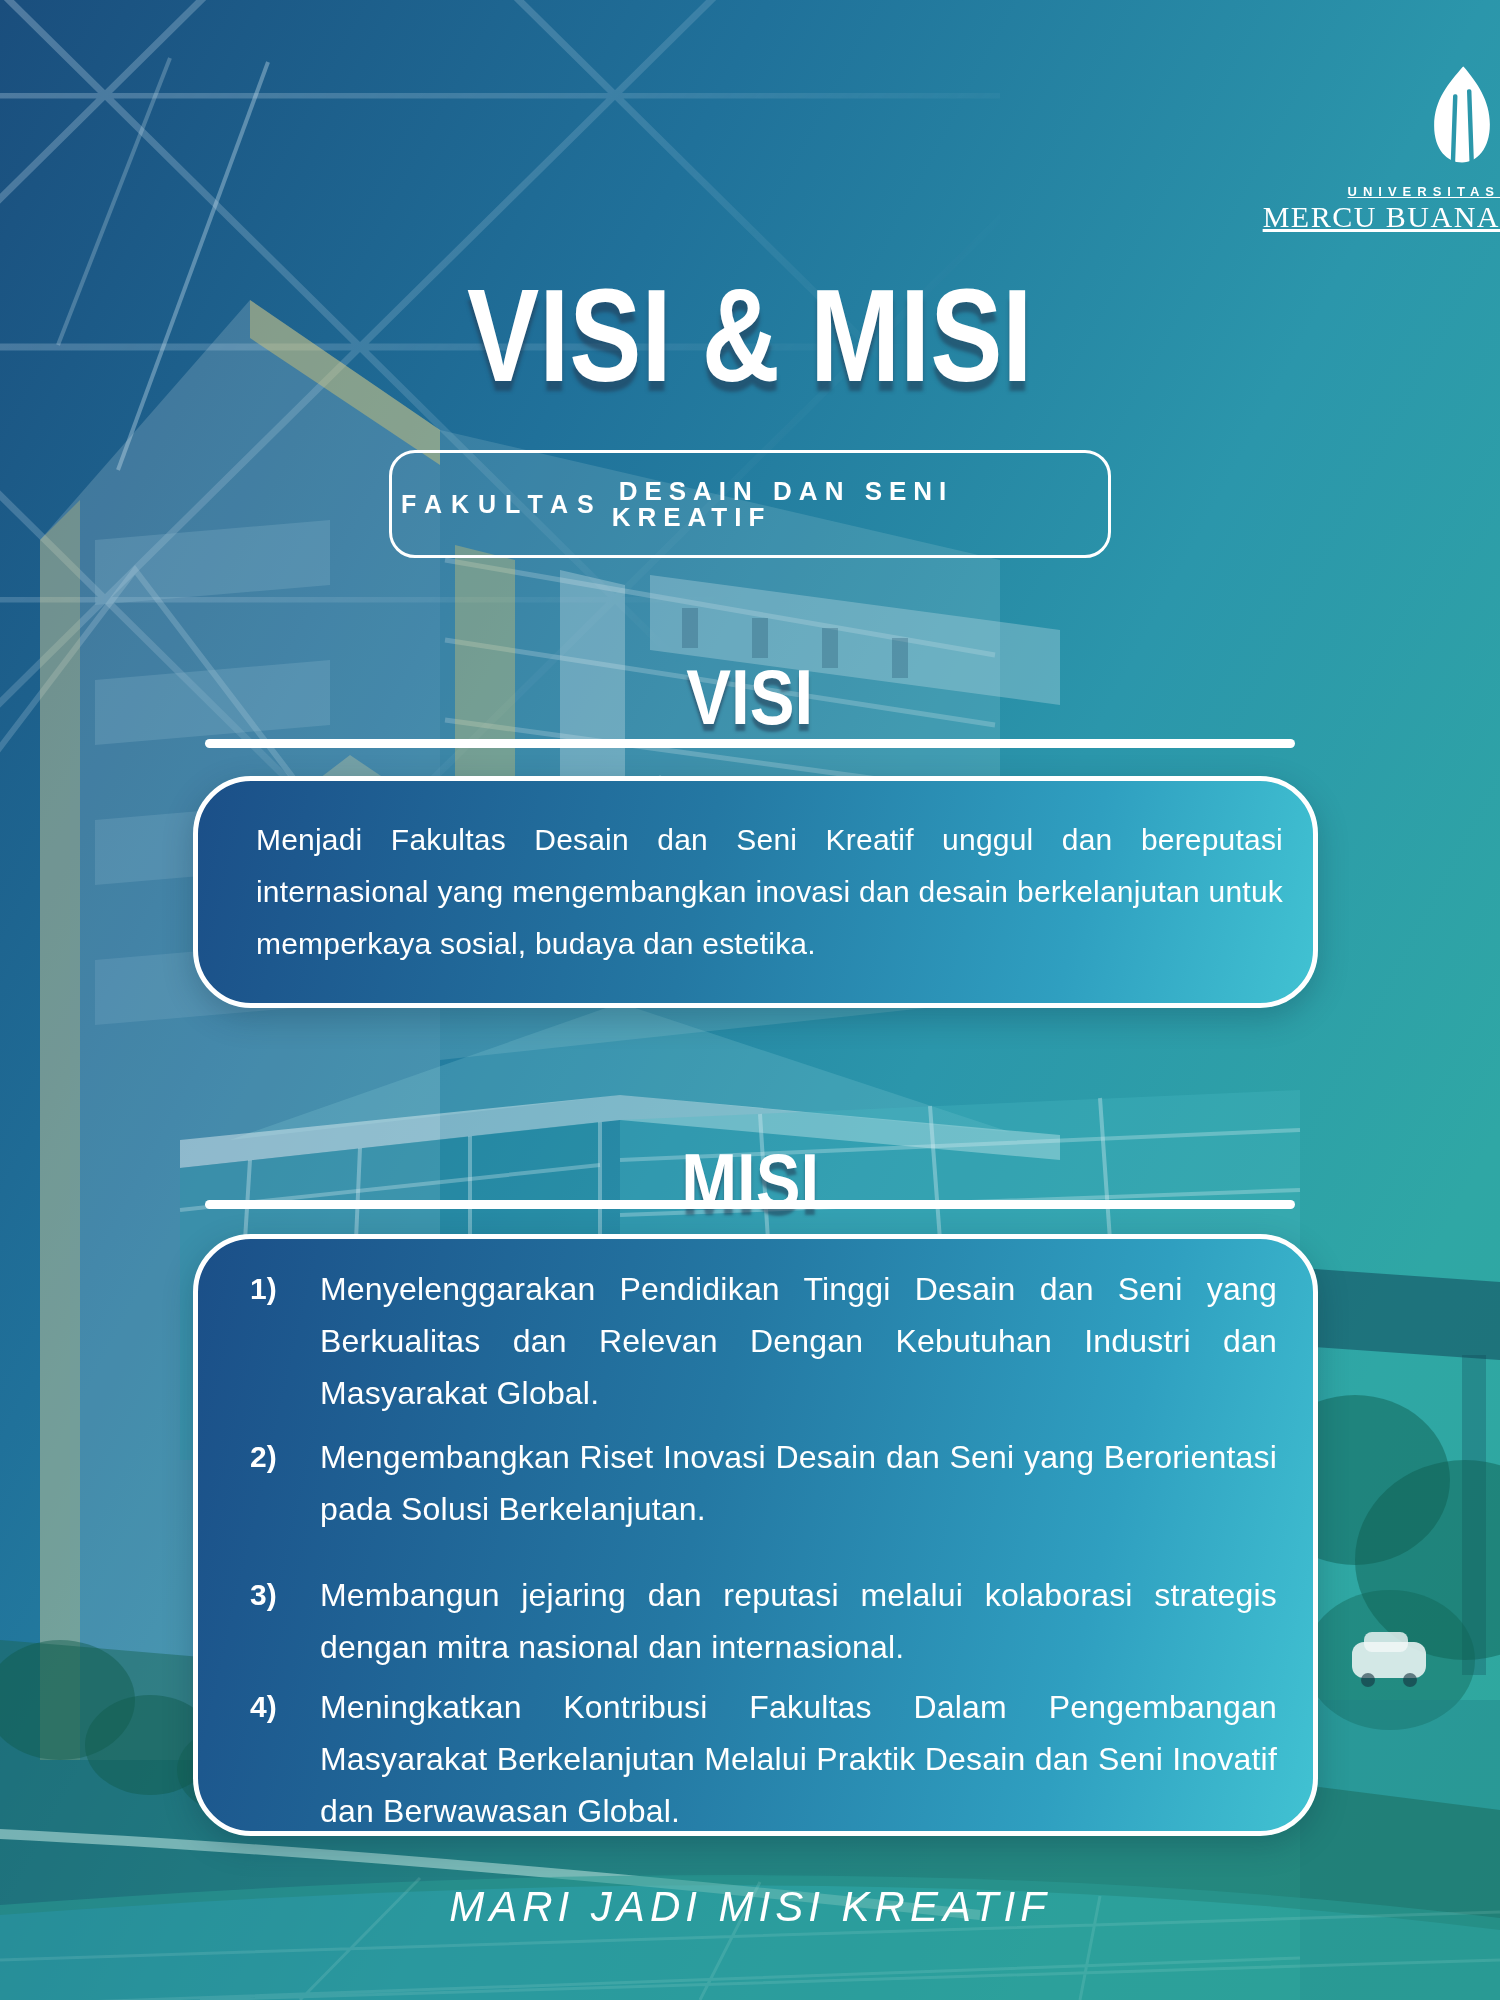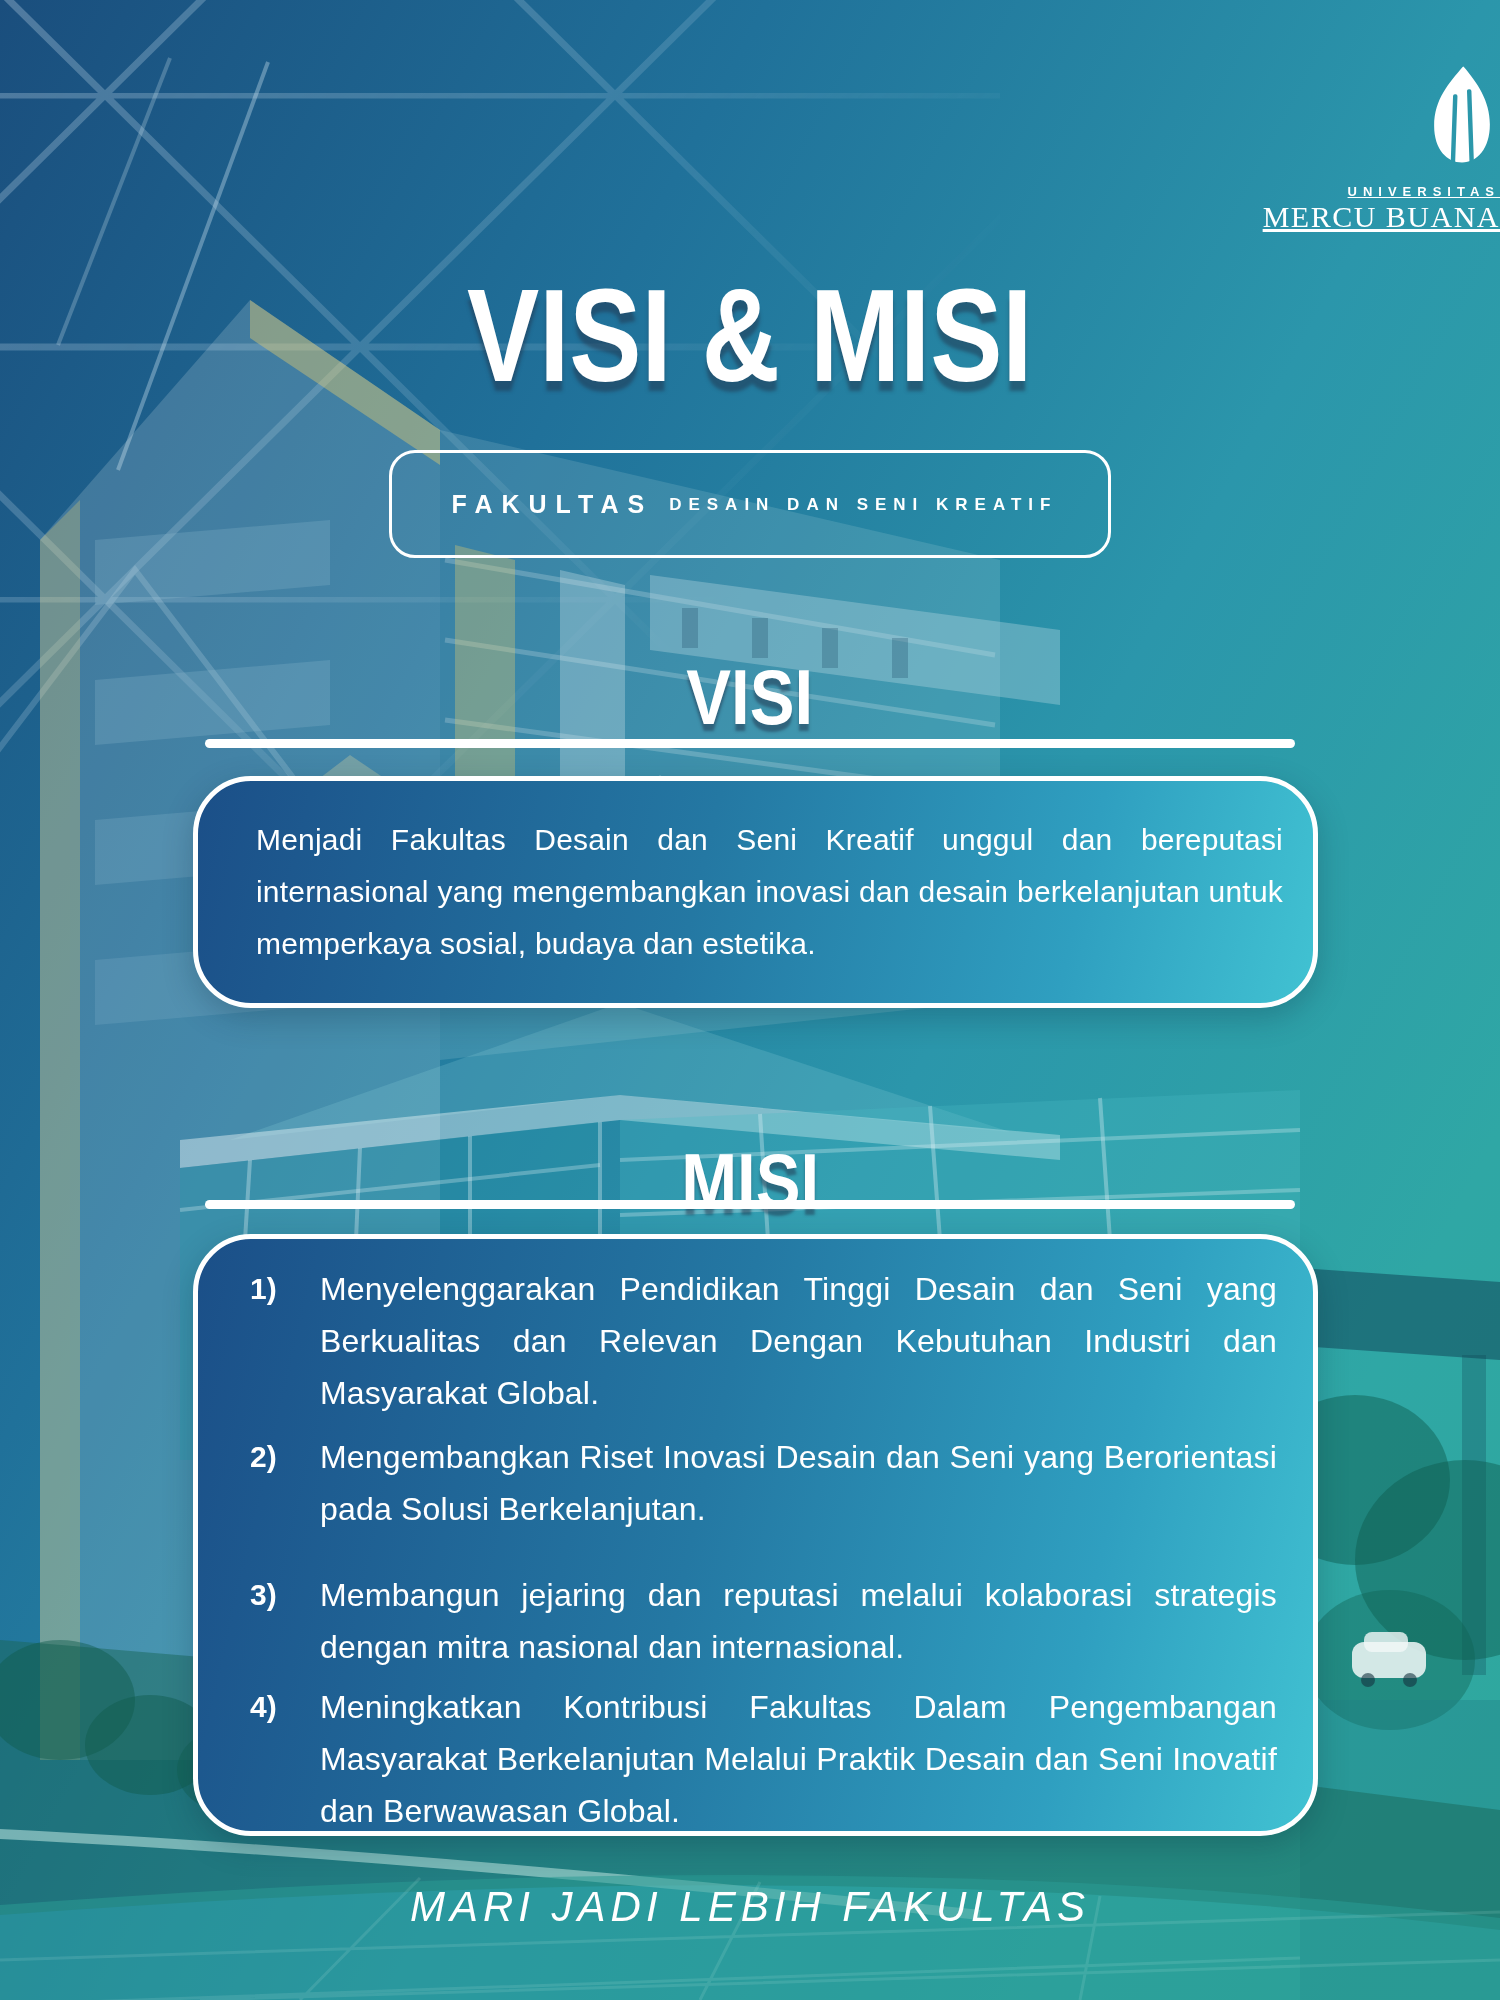--- a/index.html
+++ b/index.html
@@ -24,21 +24,21 @@
     text-shadow:0 10px 4px rgba(33,52,76,0.5);white-space:nowrap;
   }
 
   
   .faculty-box{
     position:absolute;top:450px;left:389px;width:722px;height:108px;box-sizing:border-box;
     border:3px solid #ffffff;border-radius:26px;
     display:flex;flex-direction:row;align-items:center;justify-content:center;gap:9px;
   }
   .faculty-line1{font-size:25px;font-weight:bold;letter-spacing:9px;text-indent:9px;line-height:1;}
-  .faculty-line2{font-size:17px;font-weight:bold;letter-spacing:7px;text-indent:7px;line-height:1;}
+  .faculty-line2{font-size:26px;font-weight:bold;letter-spacing:7px;text-indent:7px;line-height:1;}
 
   
   .section-heading{position:absolute;left:0;width:100%;text-align:center;}
   .section-heading span{
     display:inline-block;font-size:78px;font-weight:bold;line-height:1;
     transform:scaleX(0.86);transform-origin:center;
     text-shadow:0 7px 3px rgba(33,52,76,0.5);
   }
   #visi-heading{top:658px;}
   #misi-heading{top:1118px;margin-top:24px;}
@@ -199,15 +199,15 @@
     <div class="misi-item">
       <div class="misi-num">3)</div>
       <div class="misi-text">Membangun jejaring dan reputasi melalui kolaborasi strategis dengan mitra nasional dan internasional.</div>
     </div>
     <div class="misi-item">
       <div class="misi-num">4)</div>
       <div class="misi-text">Meningkatkan Kontribusi Fakultas Dalam Pengembangan Masyarakat Berkelanjutan Melalui Praktik Desain dan Seni Inovatif dan Berwawasan Global.</div>
     </div>
   </div>
 
-  <div class="footer">MARI JADI LEBIH FAKULTAS</div>
+  <div class="footer">MARI JADI MISI KREATIF</div>
 
 </div>
 
 </body></html>

